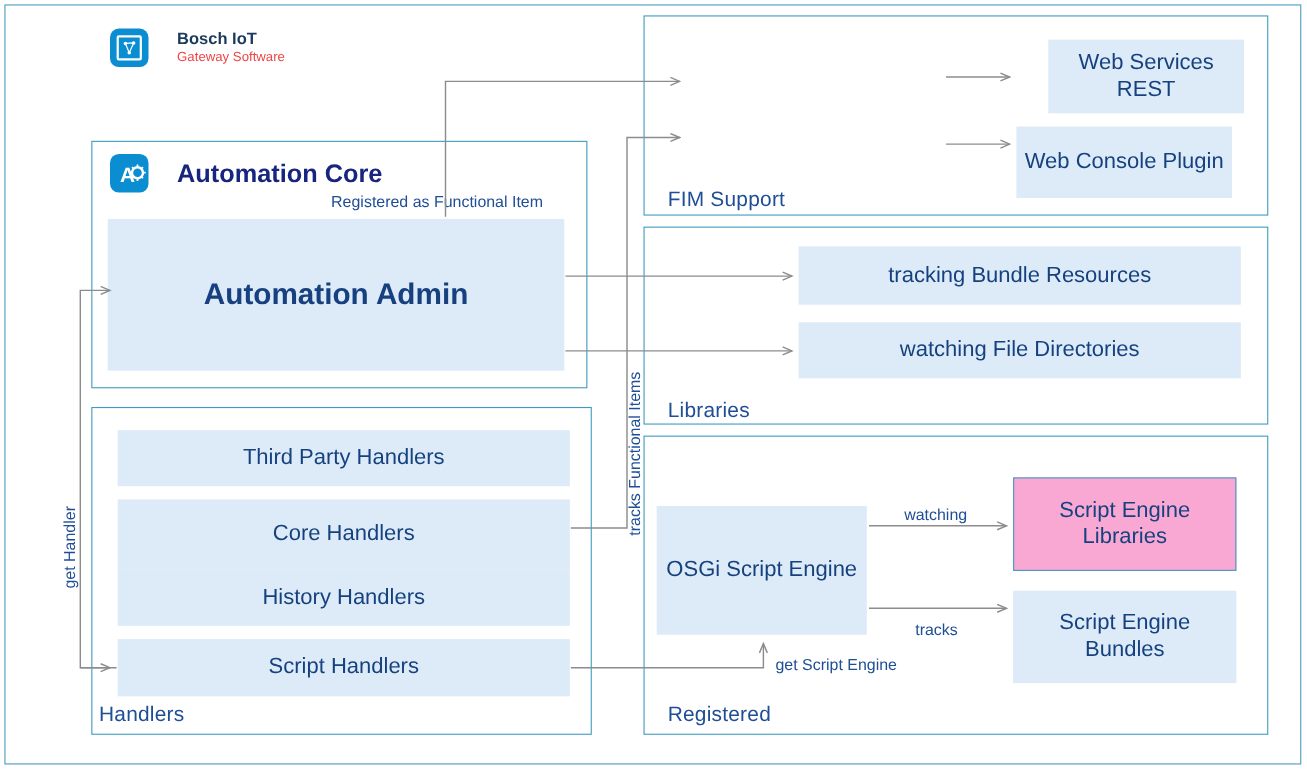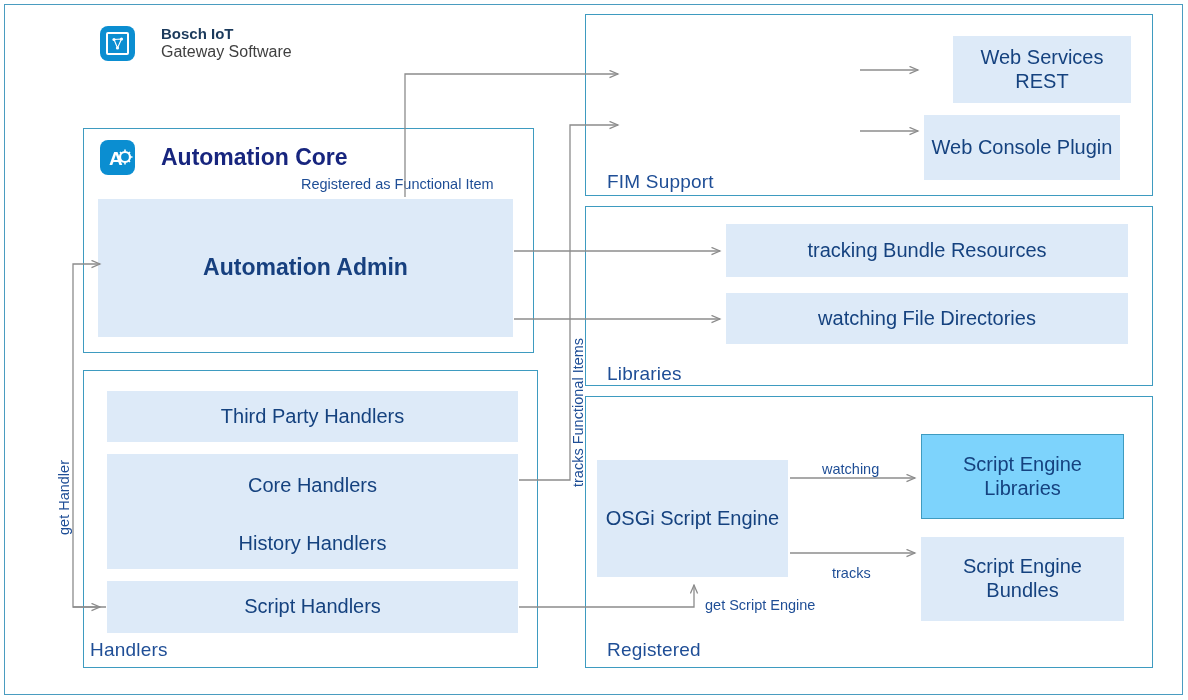--- a/index.html
+++ b/index.html
@@ -47,26 +47,26 @@
     display: flex;
     align-items: center;
     justify-content: center;
     text-align: center;
     color: #15427f;
     font-size: 20px;
     line-height: 1.18;
     padding: 2px 6px;
   }
   .fbox.outlined {
-    background: #7dd3fc;
+    background: #f9a8d4;
     border: 1.5px solid #3e9bc0;
   }
   .fbox.bold {
     font-weight: bold;
-    font-size: 23px;
+    font-size: 27px;
     color: #17407f;
   }
   
   .brand {
     position: absolute;
     display: flex;
     align-items: center;
     gap: 26px;
   }
   .logo-tile {
@@ -90,22 +90,22 @@
     display: flex;
     flex-direction: column;
     line-height: 1.12;
   }
   .brand-top {
     font-size: 15px;
     font-weight: bold;
     color: #1b3a5c;
   }
   .brand-sub {
-    font-size: 16px;
-    color: #404040;
+    font-size: 12px;
+    color: #ef4444;
   }
   .core-title {
     font-size: 23px;
     font-weight: bold;
     color: #17257e;
     white-space: nowrap;
   }
   
   #wires {
     position: absolute;

